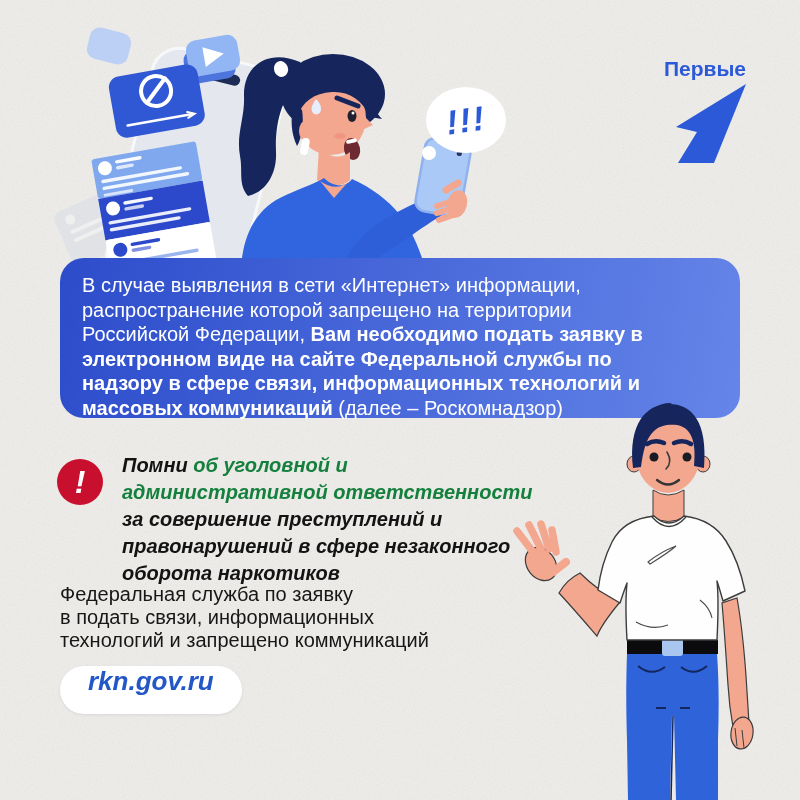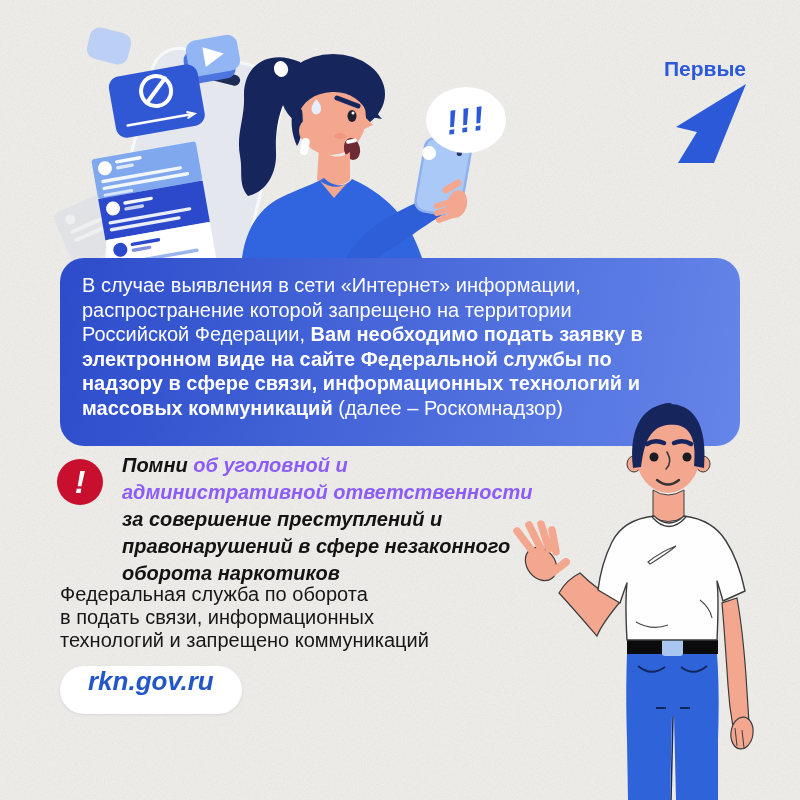--- a/index.html
+++ b/index.html
@@ -7,38 +7,38 @@
     position:relative;width:800px;height:800px;overflow:hidden;
     background:#efeeeb;
     font-family:"Liberation Sans", sans-serif;
   }
   .texture{position:absolute;inset:0;pointer-events:none;}
   .illu{position:absolute;pointer-events:none;}
   .woman-illu{left:0;top:0;width:800px;height:260px;}
   .man-illu{left:0;top:0;width:800px;height:800px;}
   .logo{position:absolute;left:650px;top:48px;width:110px;height:122px;}
   .info-card{
-    position:absolute;left:60px;top:258px;width:680px;height:188px;
+    position:absolute;left:60px;top:258px;width:680px;height:160px;
     box-sizing:border-box;border-radius:24px;
     background:linear-gradient(100deg,#2c4ccb 0%,#6585e9 100%);
     color:#ffffff;padding:15px 96px 0 22px;
     font-size:20px;line-height:24.5px;font-weight:normal;
   }
   .info-card b{font-weight:bold;}
   .warning{position:absolute;left:57px;top:452px;display:flex;align-items:flex-start;}
   .warning-icon{
     flex:0 0 auto;width:46px;height:46px;border-radius:50%;background:#c90f2e;
     color:#fff;font-weight:bold;font-style:italic;font-size:32px;line-height:46px;
     text-align:center;margin-top:7px;
   }
   .warning-text{
     margin-left:19px;width:425px;font-weight:bold;font-style:italic;
     font-size:20px;line-height:27px;color:#131313;
   }
-  .warning-text .red{color:#8b5cf6;}
+  .warning-text .red{color:#15803d;}
   .footer-text{
     position:absolute;left:60px;top:583px;width:400px;
     font-size:20px;line-height:23px;color:#171717;
   }
   .rkn-pill{
     position:absolute;left:60px;top:666px;height:48px;padding:0 28px;
     background:#ffffff;border-radius:26px;display:flex;align-items:flex-start;
     font-weight:bold;font-style:italic;font-size:26px;color:#2356c7;
     box-shadow:0 1px 3px rgba(60,60,80,0.10);
   }
@@ -202,21 +202,21 @@
   </svg>
 
   <div class="warning">
     <div class="warning-icon">!</div>
     <div class="warning-text">
       <span>Помни </span><span class="red">об уголовной и административной ответственности </span><span>за совершение преступлений и правонарушений в сфере незаконного оборота наркотиков</span>
     </div>
   </div>
 
   <div class="footer-text">
-    <div>Федеральная служба по оборота</div>
+    <div>Федеральная служба по заявку</div>
     <div>в подать связи, информационных</div>
     <div>технологий и запрещено коммуникаций</div>
   </div>
 
   <div class="rkn-pill">
     <span>rkn.gov.ru</span>
   </div>
 
 </div>
 

